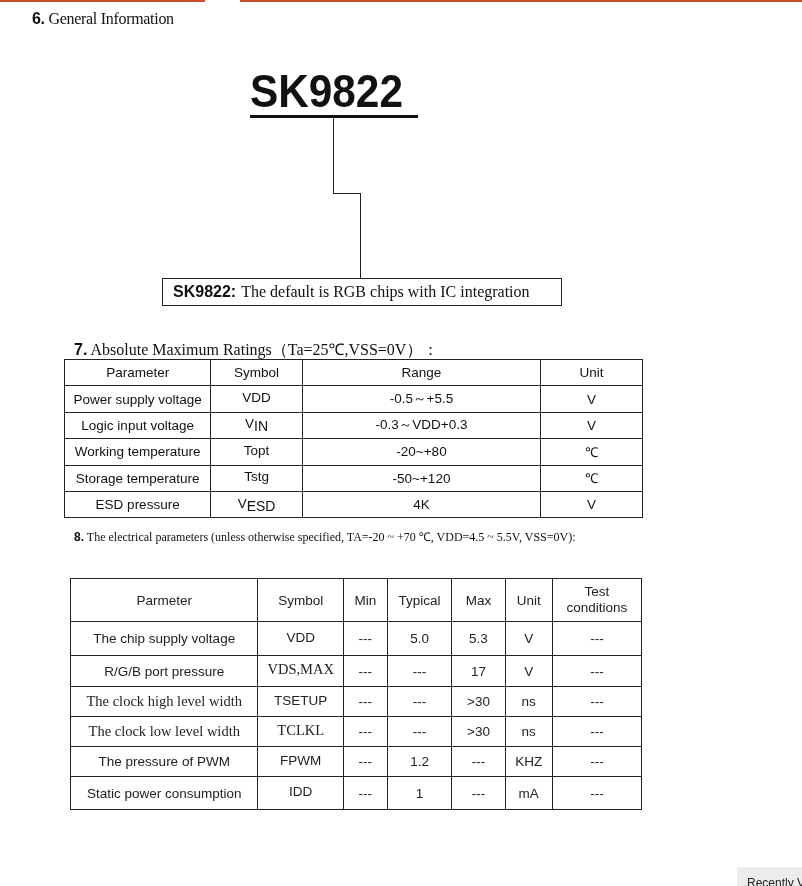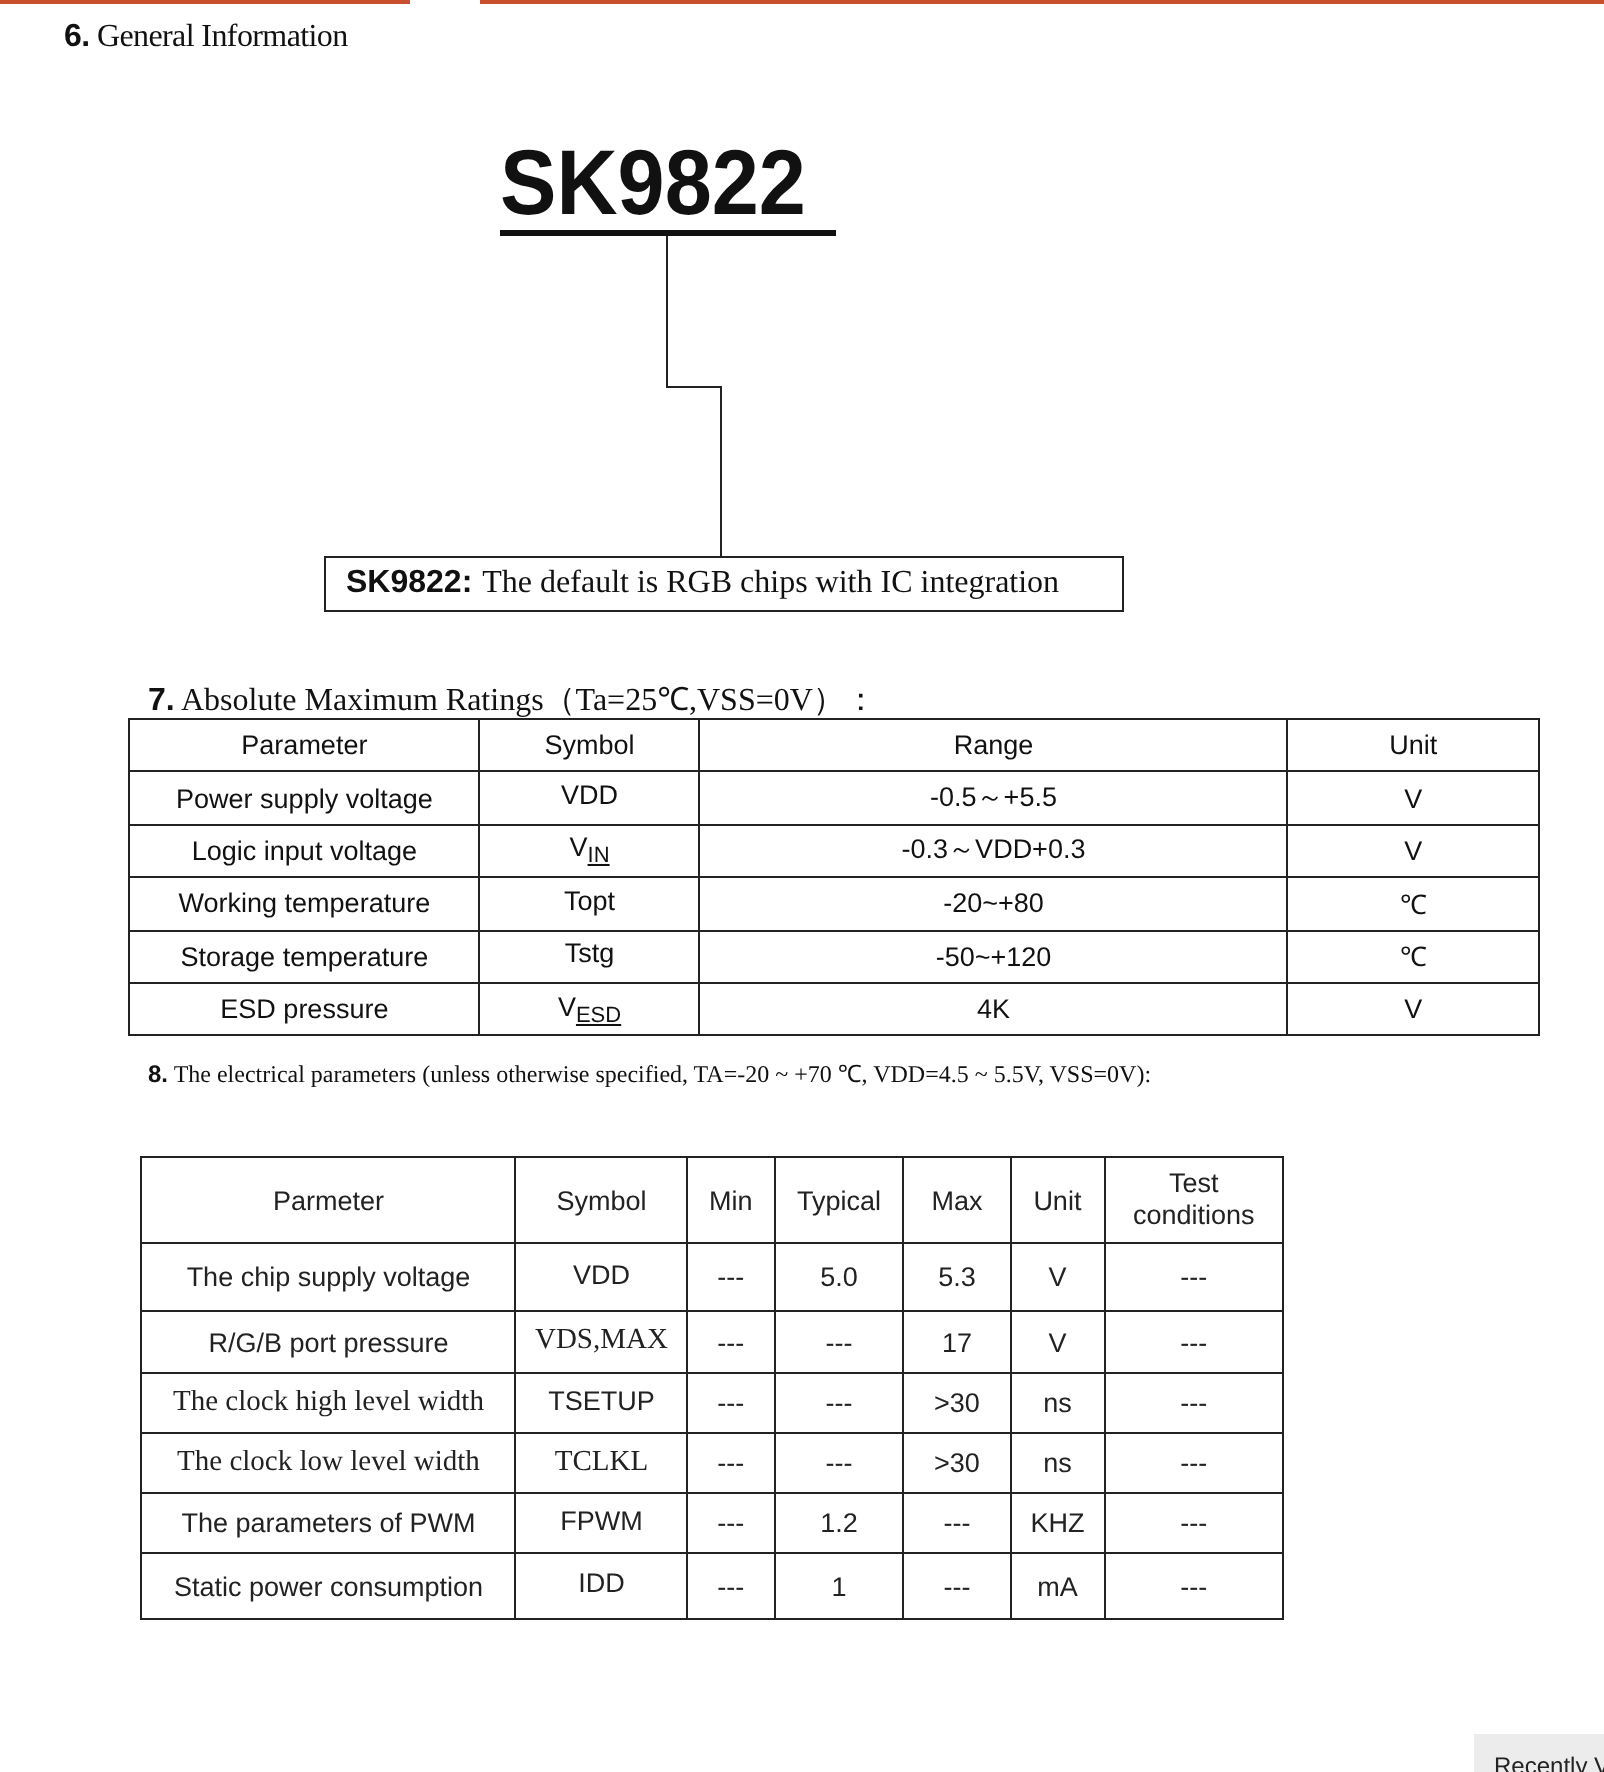--- a/index.html
+++ b/index.html
@@ -14,28 +14,28 @@
            font-weight:bold; font-size:46px; letter-spacing:0px; line-height:1; transform:scaleX(0.92); transform-origin:left; }
   .title-underline { position:absolute; left:250px; top:115px; width:168px; height:3px; background:#111; }
   .vline1 { position:absolute; left:333px; top:118px; width:1px; height:75px; background:#222; }
   .hline { position:absolute; left:333px; top:193px; width:27px; height:1px; background:#222; }
   .vline2 { position:absolute; left:360px; top:193px; width:1px; height:85px; background:#222; }
   .info-box { position:absolute; left:162px; top:278px; width:400px; height:28px; border:1.5px solid #222;
               font-size:16px; display:flex; align-items:center; padding-left:10px; box-sizing:border-box; }
   .info-box b { font-family:"Liberation Sans", sans-serif; font-weight:bold; margin-right:5px;text-align:center; }
   .h7 { position:absolute; left:74px; top:338px; font-size:16px; }
   table { border-collapse:collapse; position:absolute; }
-  .t1 { left:64px; top:359px; width:706px; font-family:"Liberation Sans", sans-serif; font-size:13.5px;border-radius:12px; }
+  .t1 { left:64px; top:359px; width:579px; font-family:"Liberation Sans", sans-serif; font-size:13.5px;border-radius:12px; }
   .t1 td { border:1.2px solid #222; text-align:center; height:25.4px; padding:0; }
   .h8 { position:absolute; left:74px; top:527px; font-size:12px; line-height:21px; width:620px; }
   .t2 { left:70px; top:578px; width:572px; font-family:"Liberation Sans", sans-serif; font-size:13.5px; color:#222; }
   .t2 td { border:1.5px solid #222; text-align:center; padding:0; height:29px; }
   .t2 .hdr td { height:42px; }
   .serifcell { font-family:"Liberation Serif", serif; font-size:14.5px; }
-  sub { font-size:11px; vertical-align:-3px;text-decoration:underline; }
+  sub { font-size:14px; vertical-align:-3px; }
   .recent { position:absolute; left:737px; top:867px; width:70px; height:25px; background:#ececec;
             font-family:"Liberation Sans", sans-serif; font-size:12px; padding:9px 0 0 10px; box-sizing:border-box; color:#222; white-space:nowrap; overflow:hidden; }
 </style>
 </head>
 <body>
 
 <div class="topline tl1"></div>
 <div class="topline tl2"></div>
 
 <div class="h6">
@@ -161,21 +161,21 @@
   <tr style="height:29px">
     <td class="serifcell">The clock low level width</td>
     <td class="serifcell"><span>TCLKL</span><sub></sub></td>
     <td>---</td>
     <td>---</td>
     <td>&gt;30</td>
     <td>ns</td>
     <td>---</td>
   </tr>
   <tr style="height:29px">
-    <td>The parameters of PWM</td>
+    <td>The pressure of PWM</td>
     <td><span>FPWM</span><sub></sub></td>
     <td>---</td>
     <td>1.2</td>
     <td>---</td>
     <td>KHZ</td>
     <td>---</td>
   </tr>
   <tr style="height:33px">
     <td>Static power consumption</td>
     <td><span>IDD</span><sub></sub></td>

